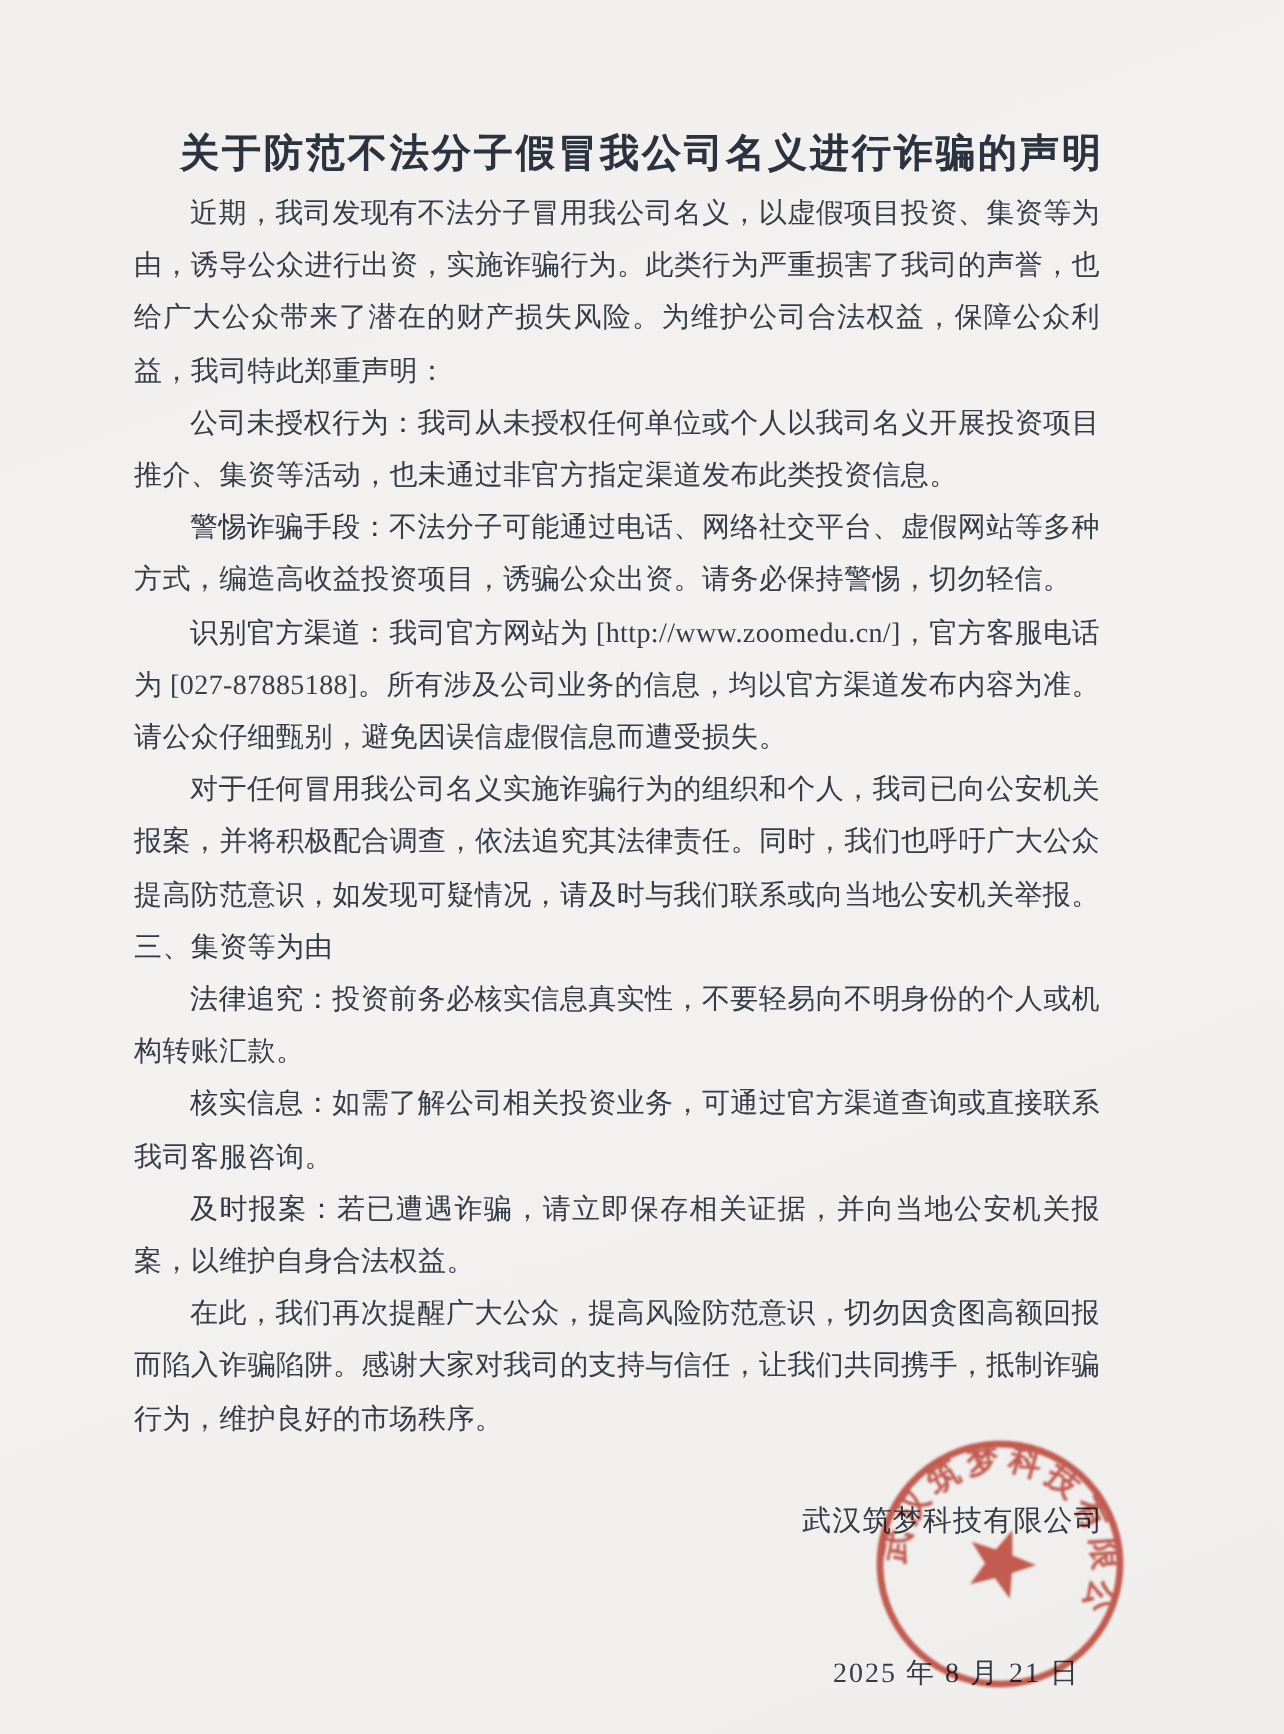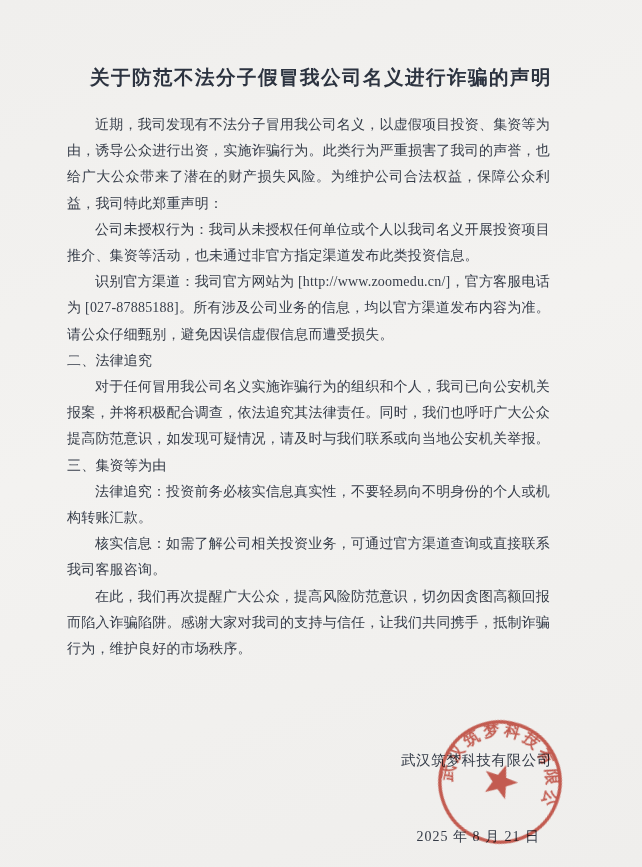--- a/index.html
+++ b/index.html
@@ -18,21 +18,21 @@
   .title{
     margin:0 50px 0 50px;
     text-align:center;
     font-size:19.5px;
     font-weight:bold;
     letter-spacing:1.5px;
     color:#2c3340;
     line-height:28px;
   }
   .body{
-    margin-top:20px;
+    margin-top:3px;
     padding:0 92px 0 67px;
     font-size:14px;
     line-height:26.2px;
     letter-spacing:0.2px;
     text-align:justify;
     text-justify:inter-character;
   }
   .body p{margin:0;}
   .para{text-indent:2em;}
   .heading{text-indent:0;color:#323945;}
@@ -69,33 +69,34 @@
 <div class="page">
 
   <h1 class="title">关于防范不法分子假冒我公司名义进行诈骗的声明</h1>
 
   <div class="body">
     <p class="para">近期，我司发现有不法分子冒用我公司名义，以虚假项目投资、集资等为由，诱导公众进行出资，实施诈骗行为。此类行为严重损害了我司的声誉，也给广大公众带来了潜在的财产损失风险。为维护公司合法权益，保障公众利益，我司特此郑重声明：</p>
 
 
     <p class="para"><span class="lead">公司未授权行为：</span><span>我司从未授权任何单位或个人以我司名义开展投资项目推介、集资等活动，也未通过非官方指定渠道发布此类投资信息。</span></p>
 
+    <p class="para"><span class="lead">警惕诈骗手段：</span><span>不法分子可能通过电话、网络社交平台、虚假网站等多种方式，编造高收益投资项目，诱骗公众出资。请务必保持警惕，切勿轻信。</span></p>
 
     <p class="para"><span class="lead">识别官方渠道：</span><span>我司官方网站为 [http://www.zoomedu.cn/]，官方客服电话为 [027-87885188]。所有涉及公司业务的信息，均以官方渠道发布内容为准。请公众仔细甄别，避免因误信虚假信息而遭受损失。</span></p>
 
-    <p class="heading">二、法律追究</p>
 
     <p class="para">对于任何冒用我公司名义实施诈骗行为的组织和个人，我司已向公安机关报案，并将积极配合调查，依法追究其法律责任。同时，我们也呼吁广大公众提高防范意识，如发现可疑情况，请及时与我们联系或向当地公安机关举报。</p>
 
     <p class="heading">三、集资等为由</p>
 
     <p class="para"><span class="lead">法律追究：</span><span>投资前务必核实信息真实性，不要轻易向不明身份的个人或机构转账汇款。</span></p>
 
     <p class="para"><span class="lead">核实信息：</span><span>如需了解公司相关投资业务，可通过官方渠道查询或直接联系我司客服咨询。</span></p>
 
+    <p class="para"><span class="lead">及时报案：</span><span>若已遭遇诈骗，请立即保存相关证据，并向当地公安机关报案，以维护自身合法权益。</span></p>
 
     <p class="para">在此，我们再次提醒广大公众，提高风险防范意识，切勿因贪图高额回报而陷入诈骗陷阱。感谢大家对我司的支持与信任，让我们共同携手，抵制诈骗行为，维护良好的市场秩序。</p>
   </div>
 
   <p class="sig-company">武汉筑梦科技有限公司</p>
   <p class="sig-date">2025 年 8 月 21 日</p>
 
   <svg class="seal" viewBox="0 0 150 150" xmlns="http://www.w3.org/2000/svg">
     <circle class="ring" cx="75" cy="75" r="60"></circle>
     <path id="sealArc" d="M 30.8 91.1 A 47 47 0 1 1 119.2 91.1" fill="none"></path>

